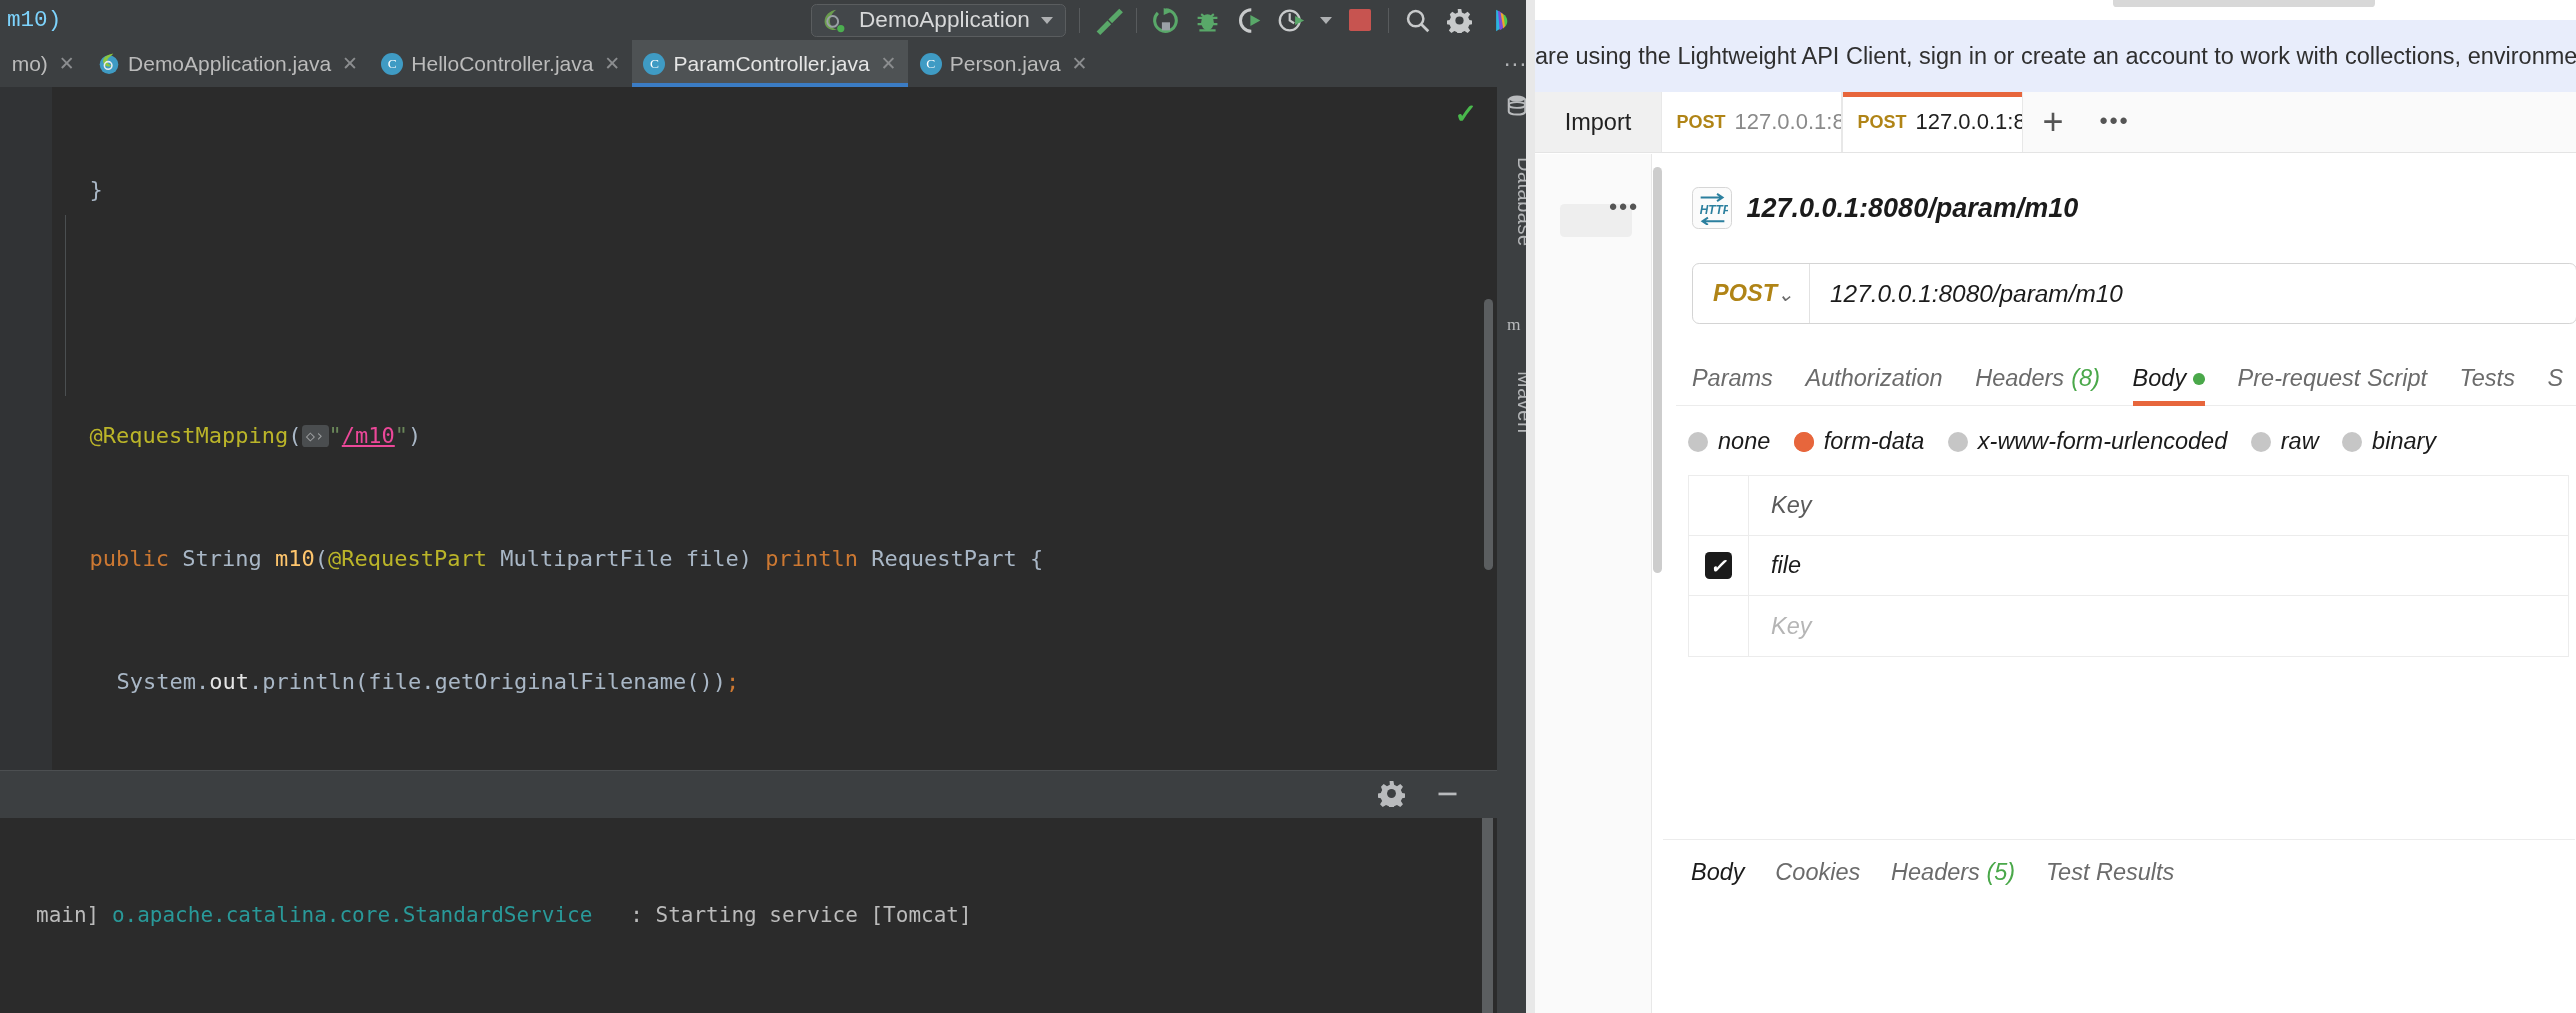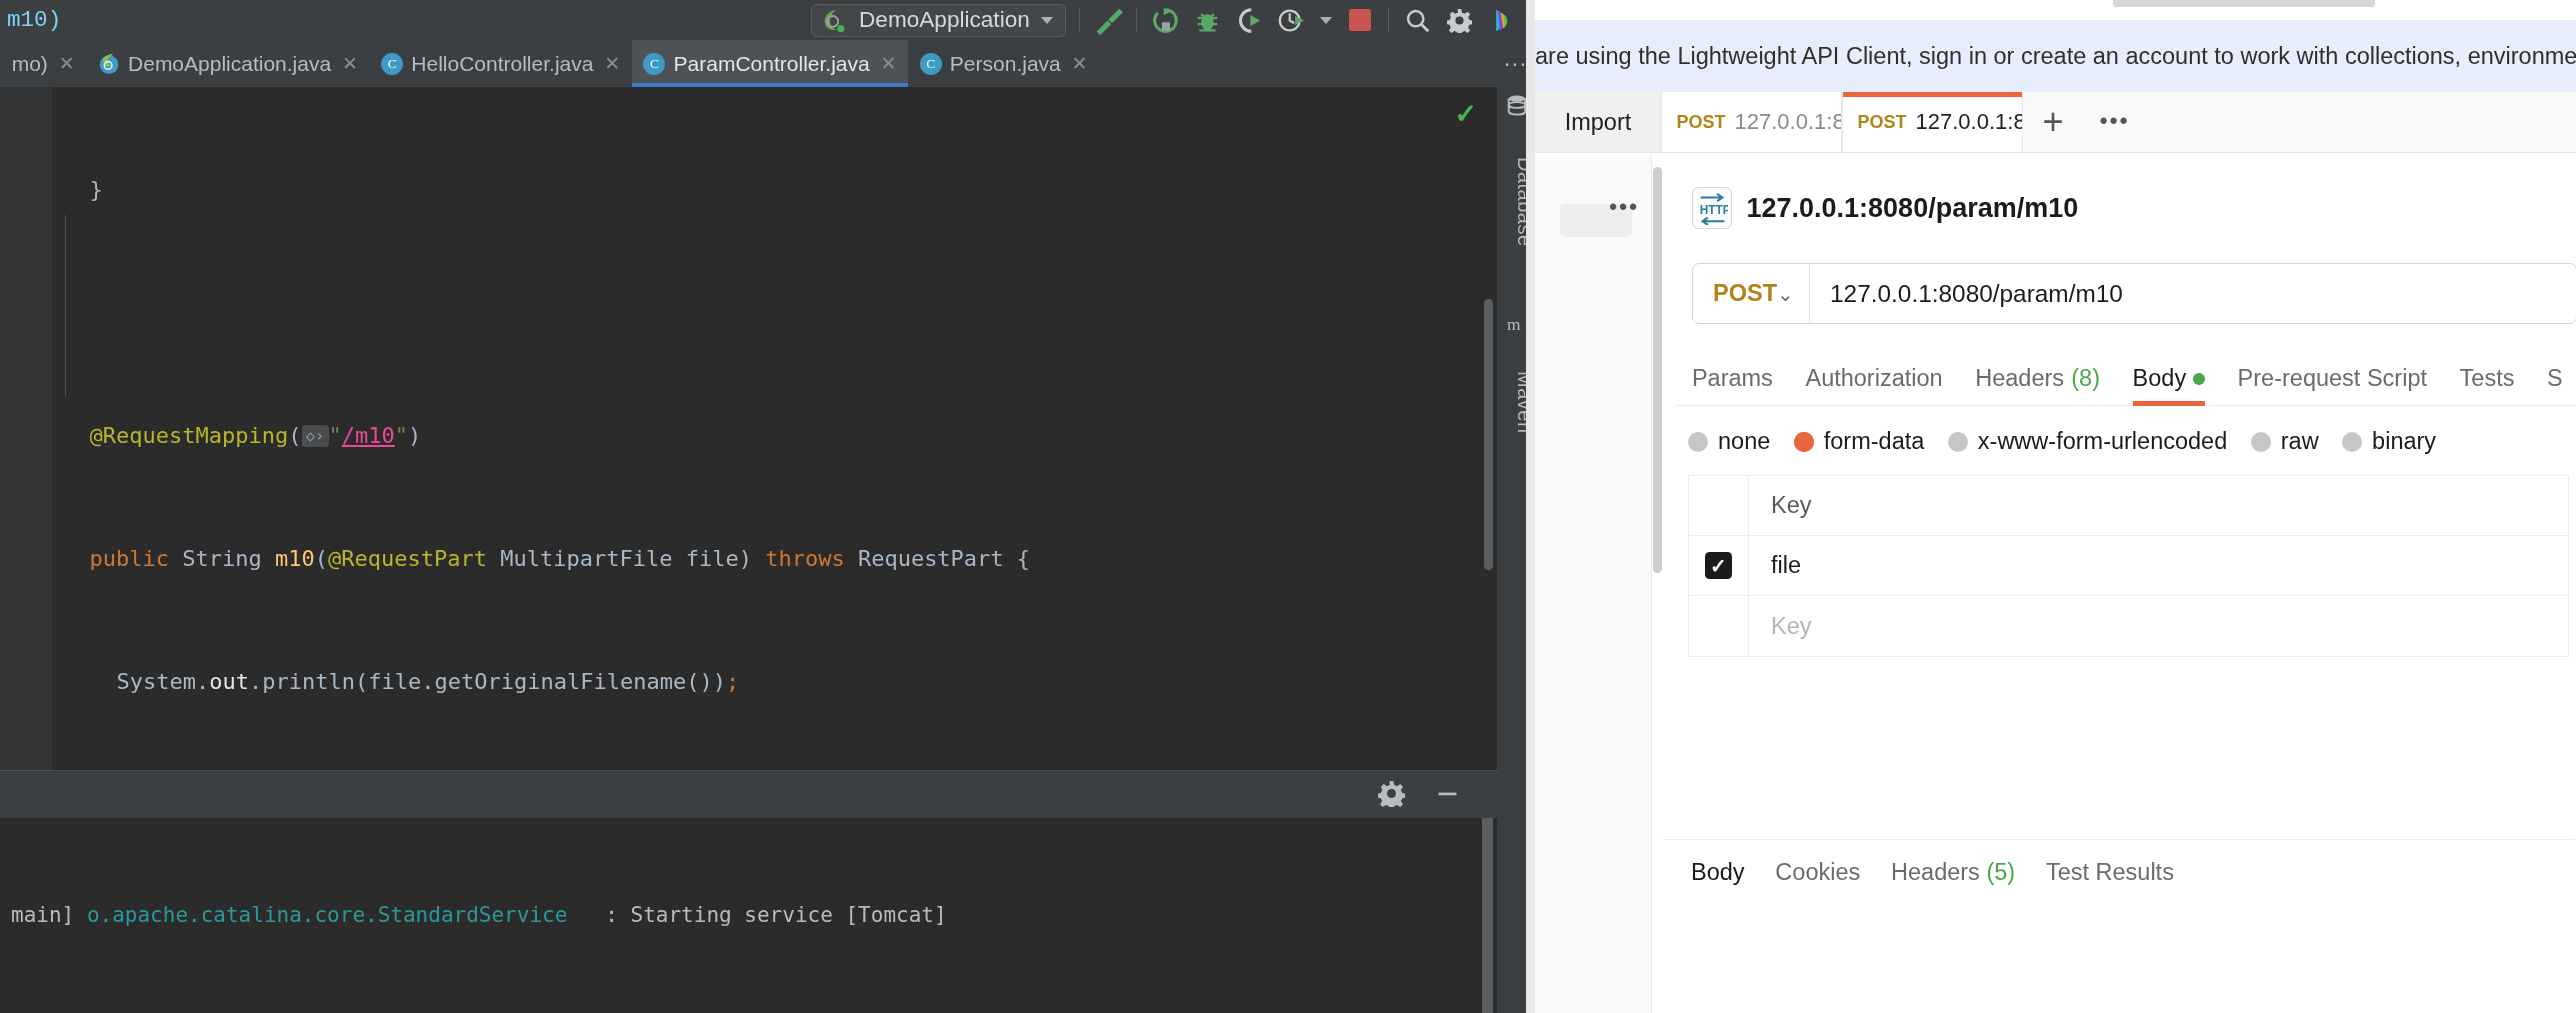--- a/index.html
+++ b/index.html
@@ -138,21 +138,21 @@
     background: #3c3f41; display: flex; align-items: center;
     justify-content: flex-end; gap: 29px; padding-right: 36px;
     border-top: 0.9px solid #4c4f51;
   }
   .console {
     position: absolute; left: 0; top: 818px; width: 1497px; height: 195px;
     background: #2b2b2b; overflow: hidden;
     font-family: "DejaVu Sans Mono", monospace; font-size: 21px;
     line-height: 39px; color: #bbbbbb; white-space: pre;
   }
-  .console .cl { padding-left: 11px; }
+  .console .cl { padding-left: 36px; }
   .logger { color: #299999; }
   .console-scroll {
     position: absolute; left: 1482px; top: 818px; width: 11px; height: 195px;
     background: #5b5e60;
   }
   .ide-rightedge {
     position: absolute; left: 1526px; top: 0; width: 9px; height: 1013px;
     background: #e8e8e8;
   }
 
@@ -222,21 +222,21 @@
     position: absolute; left: 74px; top: 50px;
     color: #555; font-size: 23.5px; line-height: 0.3; letter-spacing: 1.8px;
   }
   .pm-vscroll {
     position: absolute; left: 118px; top: 167px; width: 9px; height: 406px;
     background: #cdcdcd; border-radius: 4.5px;
   }
 
   .pm-body {
     position: absolute; left: 128px; top: 154px;
-    width: 912px; height: 724px; background: #fff;
+    width: 912px; height: 724px; background: #fff; font-style: italic;
   }
   .req-title-row {
     display: flex; align-items: center; gap: 14.5px;
     padding: 33px 0 0 29px;
   }
   .http-badge {
     width: 40px; height: 42px; border: 0.9px solid #d6d6d6; border-radius: 6.3px;
     background: #fbfbfb; display: flex; align-items: center;
     justify-content: center; flex: none; position: relative;
   }
@@ -462,21 +462,21 @@
     </div>
 
     <div class="editor">
       <div class="gutter"></div>
       <div class="checkmark">✓</div>
 
       <div class="code">
         <div class="ln"><span style="padding-left:25px"></span><span class="cls">}</span></div>
         <div class="ln"></div>
         <div class="ln"><span style="padding-left:25px"></span><span class="ann">@RequestMapping</span><span class="cls">(</span><span class="globe">◇›</span><span class="str">"</span><span class="urlhint">/m10</span><span class="str">"</span><span class="cls">)</span></div>
-        <div class="ln"><span style="padding-left:25px"></span><span class="kw">public</span> <span class="cls">String</span> <span class="mth">m10</span><span class="cls">(</span><span class="ann">@RequestPart</span><span class="cls"> MultipartFile file) </span><span class="kw">throws</span><span class="cls"> RequestPart {</span></div>
+        <div class="ln"><span style="padding-left:25px"></span><span class="kw">public</span> <span class="cls">String</span> <span class="mth">m10</span><span class="cls">(</span><span class="ann">@RequestPart</span><span class="cls"> MultipartFile file) </span><span class="kw">println</span><span class="cls"> RequestPart {</span></div>
         <div class="ln"><span style="padding-left:52px"></span><span class="cls">System.</span><span class="fld">out</span><span class="cls">.println(file.getOriginalFilename())</span><span class="kw">;</span></div>
         
         
         
         
         
         
       </div>
 
       <div class="fold-line" style="top:128px; height:181px;"></div>

